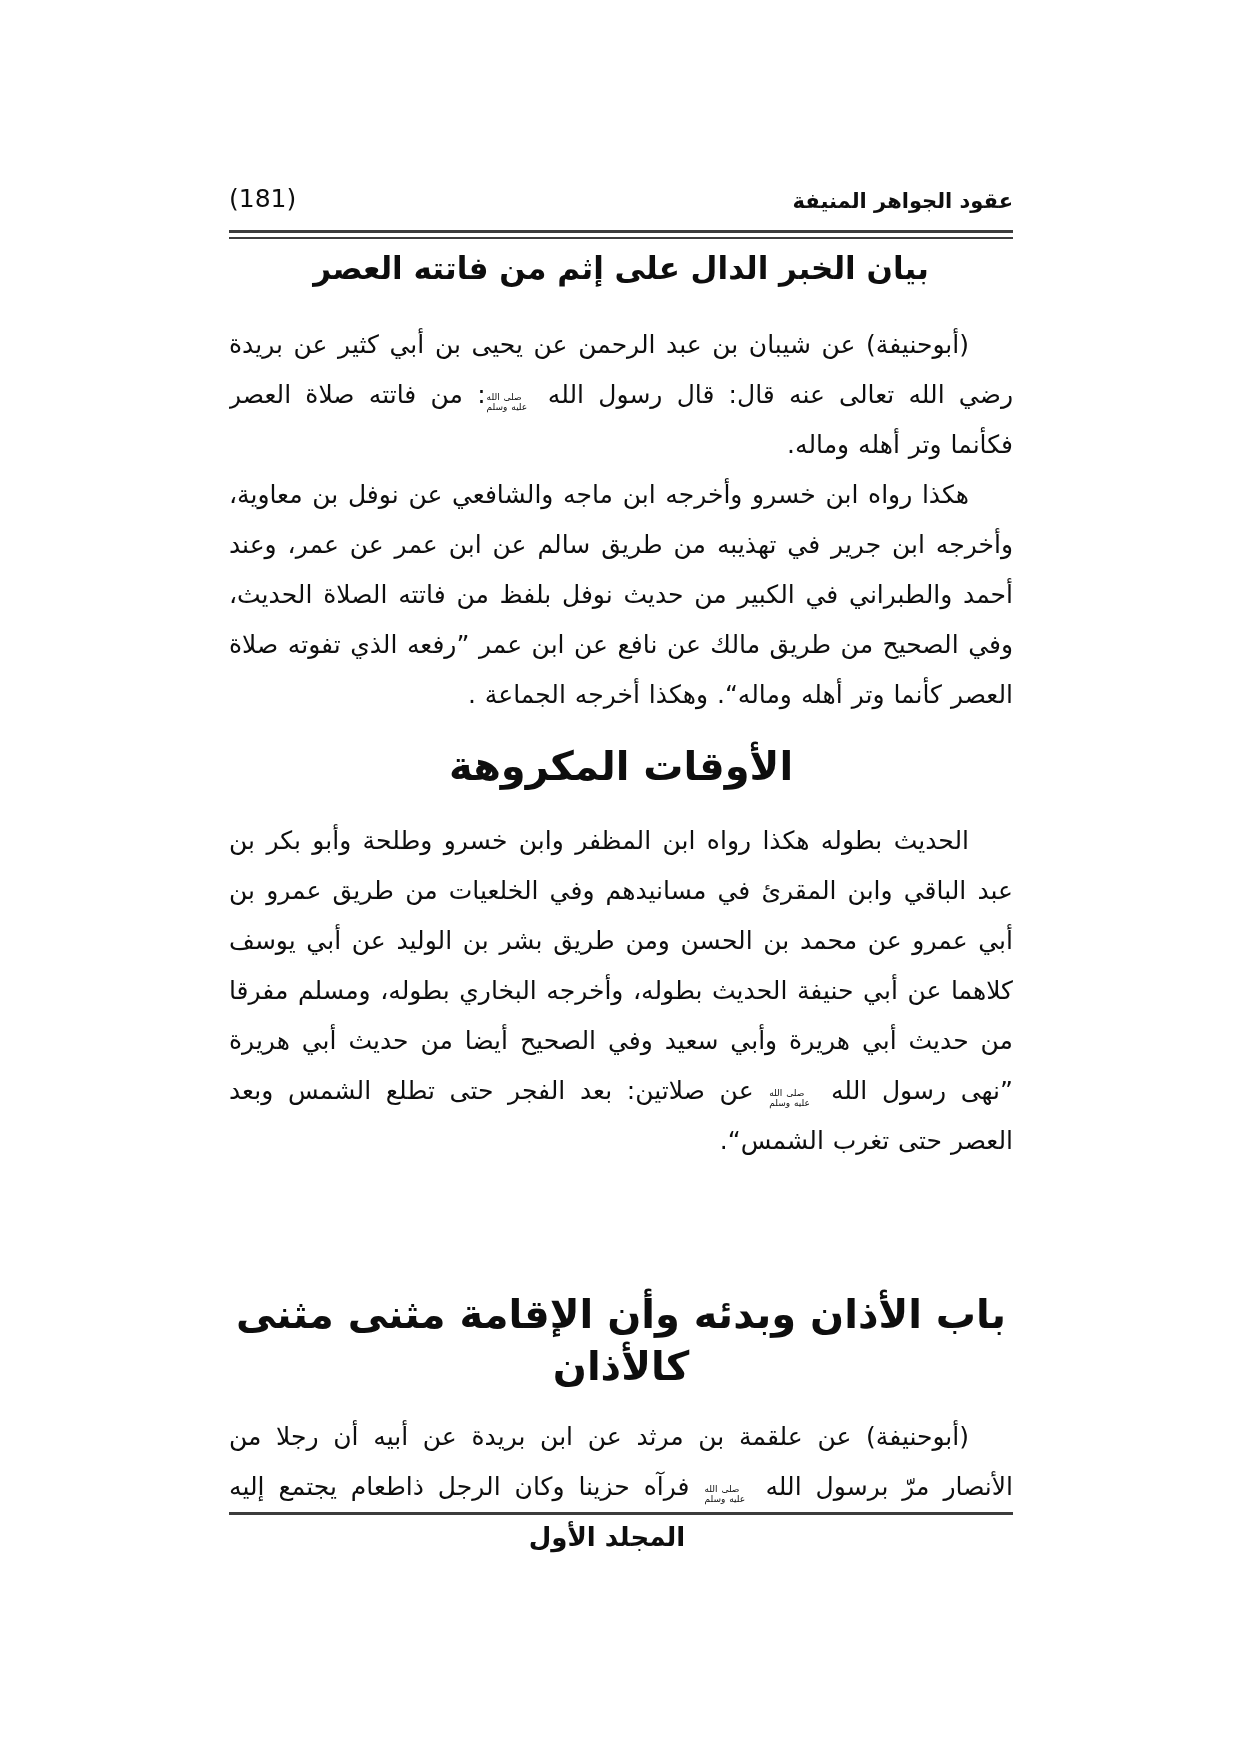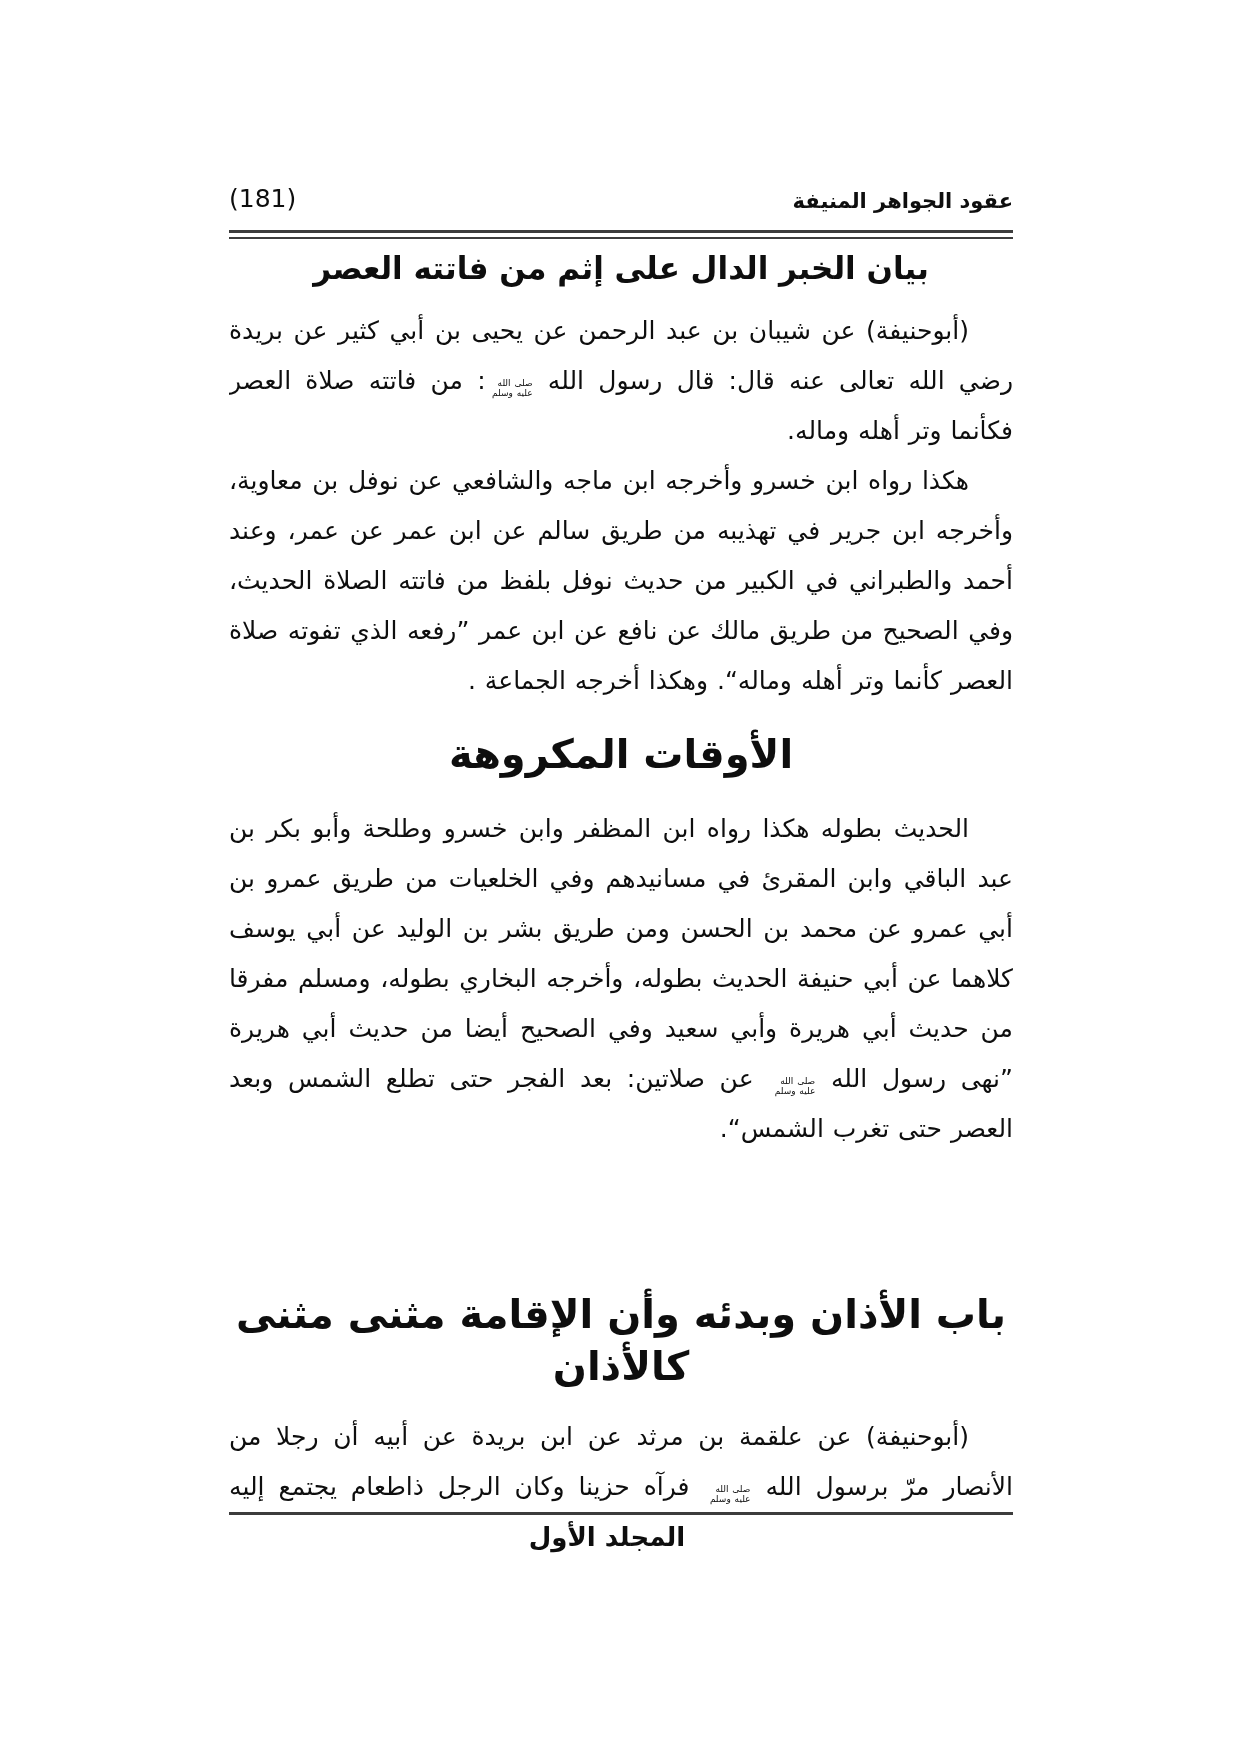--- a/index.html
+++ b/index.html
@@ -31,38 +31,38 @@
   .section {
     position: absolute; left: 229px; width: 784px;
     direction: rtl; overflow: hidden;
   }
   #section-0 { top: 246px;  height: 476px; }
   #section-1 { top: 724px;  height: 562px; }
   #section-2 { top: 1288px; height: 218px; }
   .section-heading {
     text-align: center; font-weight: bold; line-height: 1.3;
   }
-  #section-0 .section-heading { font-size: 31px; margin: 2px 0 18px; }
-  #section-1 .section-heading { font-size: 40px; margin: 4px 0 24px; }
+  #section-0 .section-heading { font-size: 31px; margin: 2px 0 32px; }
+  #section-1 .section-heading { font-size: 40px; margin: 16px 0 24px; }
   #section-2 .section-heading { font-size: 40px; margin: 0 0 20px; }
   .para {
     margin: 0;
     font-size: 25px;
     line-height: 50px;
     text-align: justify;
     text-indent: 44px;
     word-spacing: 1px;
   }
   
   .saw {
     display: inline-block;
     width: 46px;
     font-size: 9px;
     line-height: 1.15;
-    text-align: right;
+    text-align: left;
     vertical-align: -7px;
     text-indent: 0;
     margin: 0 1px;
     white-space: normal;
   }
   
   .footer-rule {
     position: absolute;
     top: 1512px; left: 229px; width: 784px;
     border-top: 3px solid #3c3c3c;

